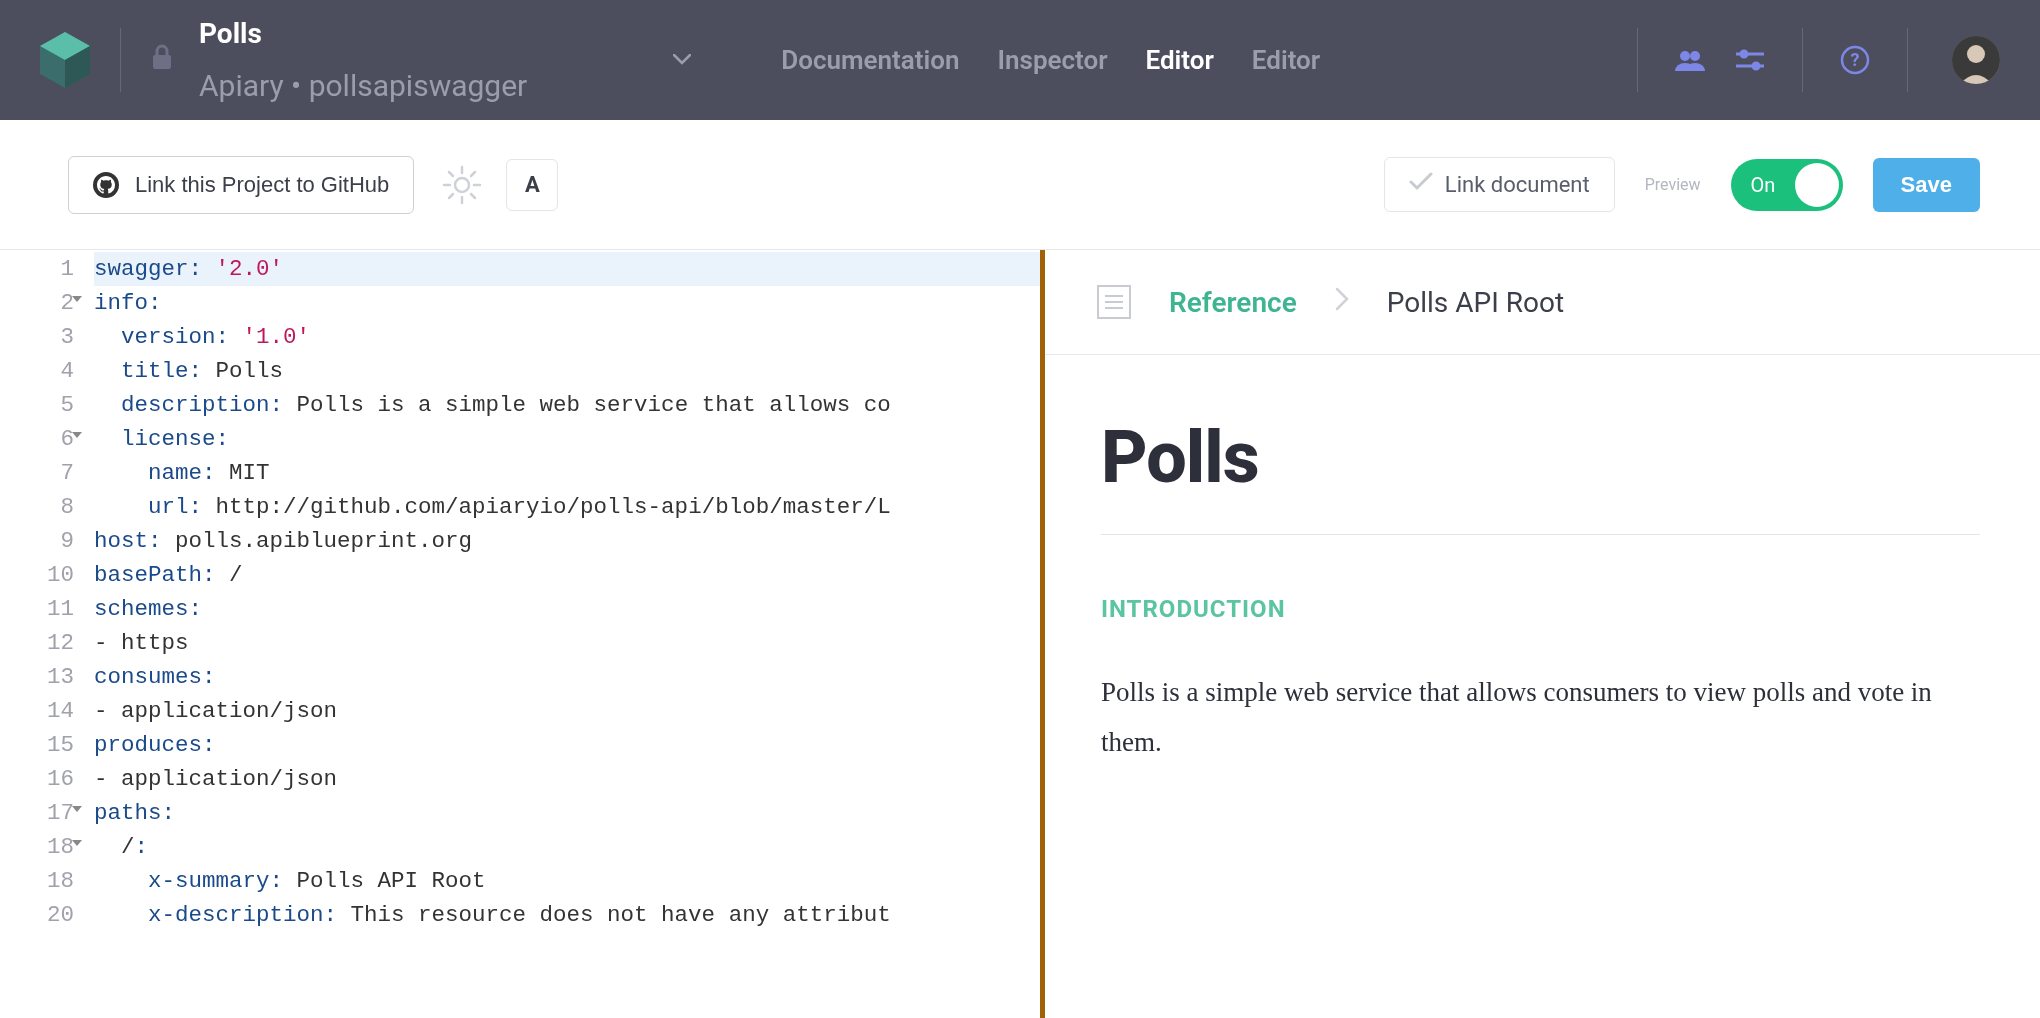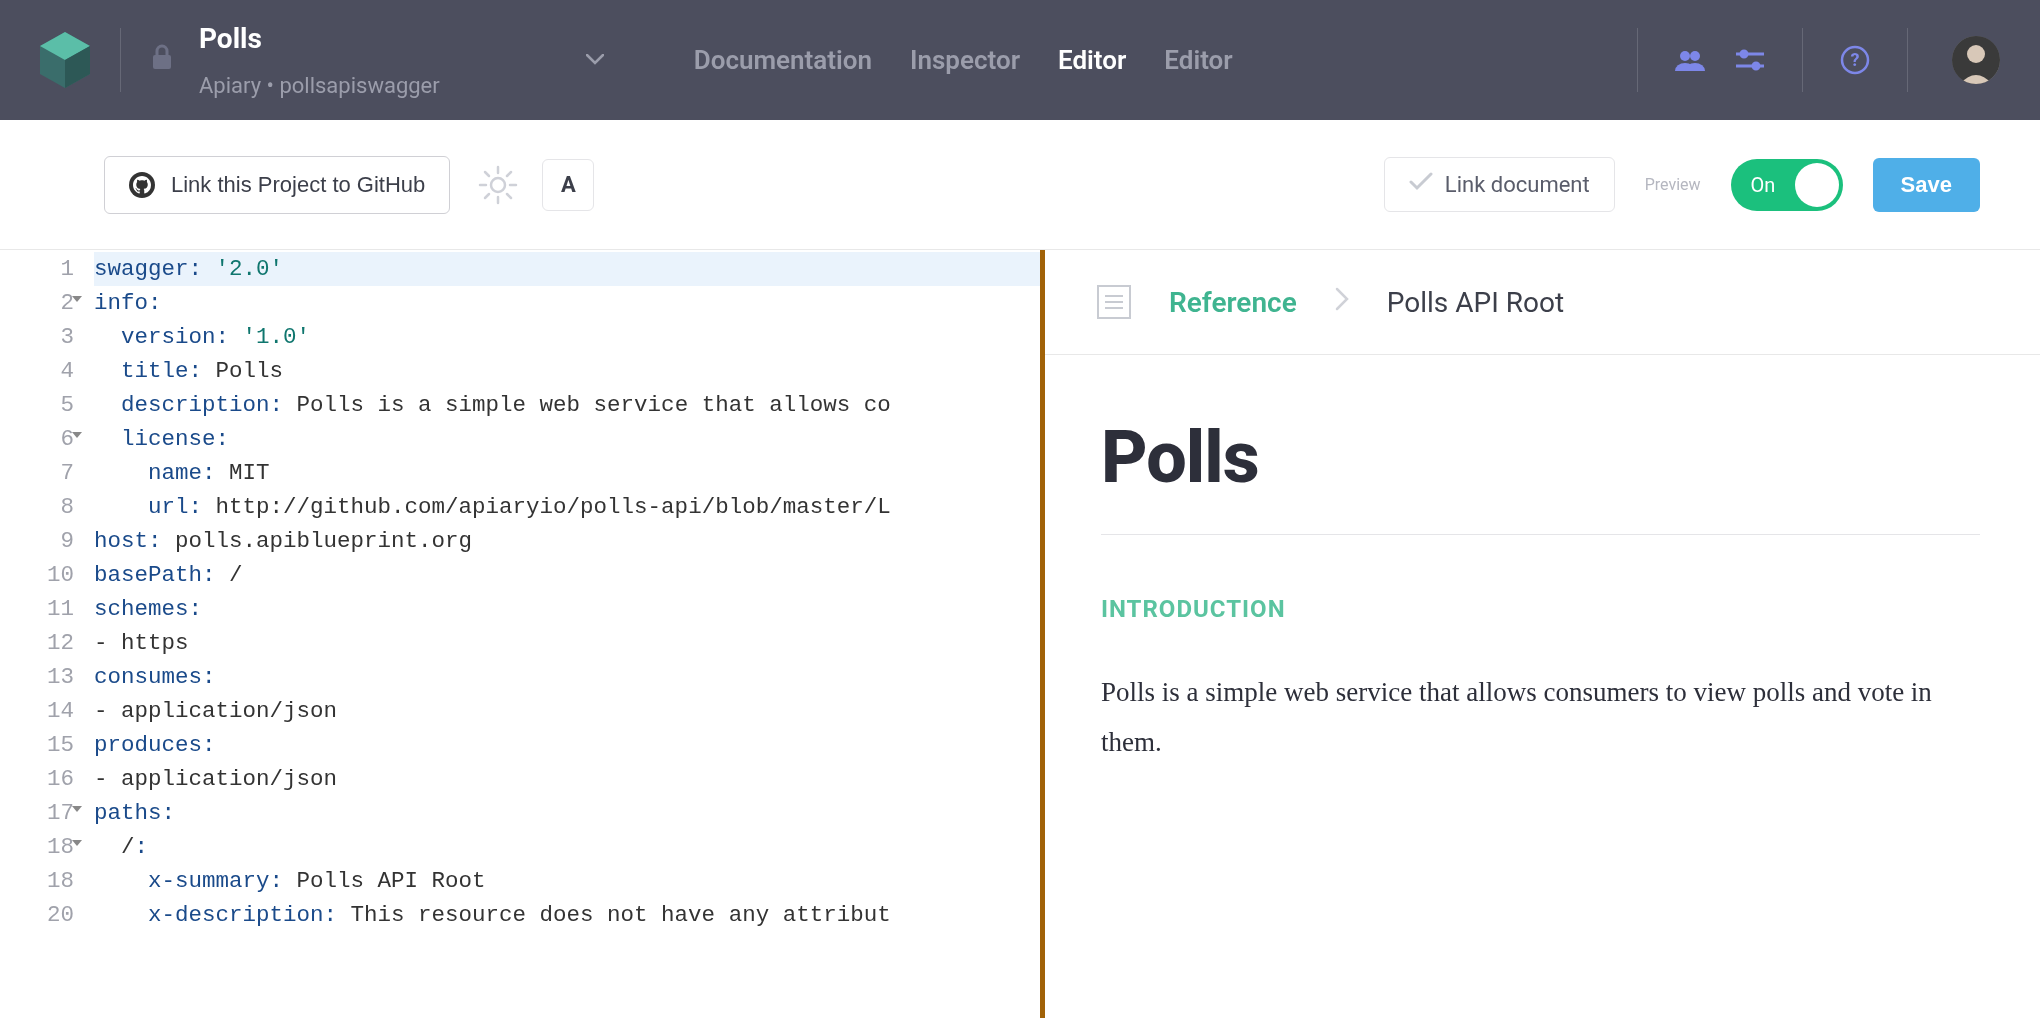--- a/index.html
+++ b/index.html
@@ -48,21 +48,21 @@
   display: flex;
   flex-direction: column;
 }
 .project-title {
   color: #fff;
   font-size: 28px;
   font-weight: 700;
 }
 .project-subtitle {
   color: #9b9dab;
-  font-size: 22px;
+  font-size: 30px;
   margin-top: 18px;
 }
 .chevron-down {
   margin-left: 120px;
   color: #9b9dab;
 }
 .nav-tabs {
   display: flex;
   gap: 38px;
   margin-left: 90px;
@@ -100,21 +100,21 @@
   background: linear-gradient(135deg, #888 0%, #555 50%, #aaa 100%);
   margin-left: 22px;
   overflow: hidden;
 }
 
 
 .toolbar {
   height: 130px;
   display: flex;
   align-items: center;
-  padding: 0 60px 0 104px;
+  padding: 0 60px 0 68px;
   border-bottom: 1px solid #e8e8e8;
 }
 .github-btn {
   display: flex;
   align-items: center;
   gap: 16px;
   border: 1px solid #d0d0d5;
   border-radius: 6px;
   padding: 15px 24px;
   font-size: 22px;
@@ -248,21 +248,21 @@
   flex: 1;
   padding-top: 2px;
   padding-left: 14px;
   white-space: pre;
   overflow: hidden;
   color: #333;
 }
 .code-line { height: 34px; }
 .code-line.hl { background: #eaf3fc; }
 .tok-key { color: #1a4a8a; }
-.tok-str { color: #0f766e; }
+.tok-str { color: #be185d; }
 .tok-punct { color: #1a4a8a; }
 
 
 .preview-pane {
   flex: 1;
   border-left: 5px solid #a16207;
   overflow: hidden;
 }
 .crumb-bar {
   height: 105px;

